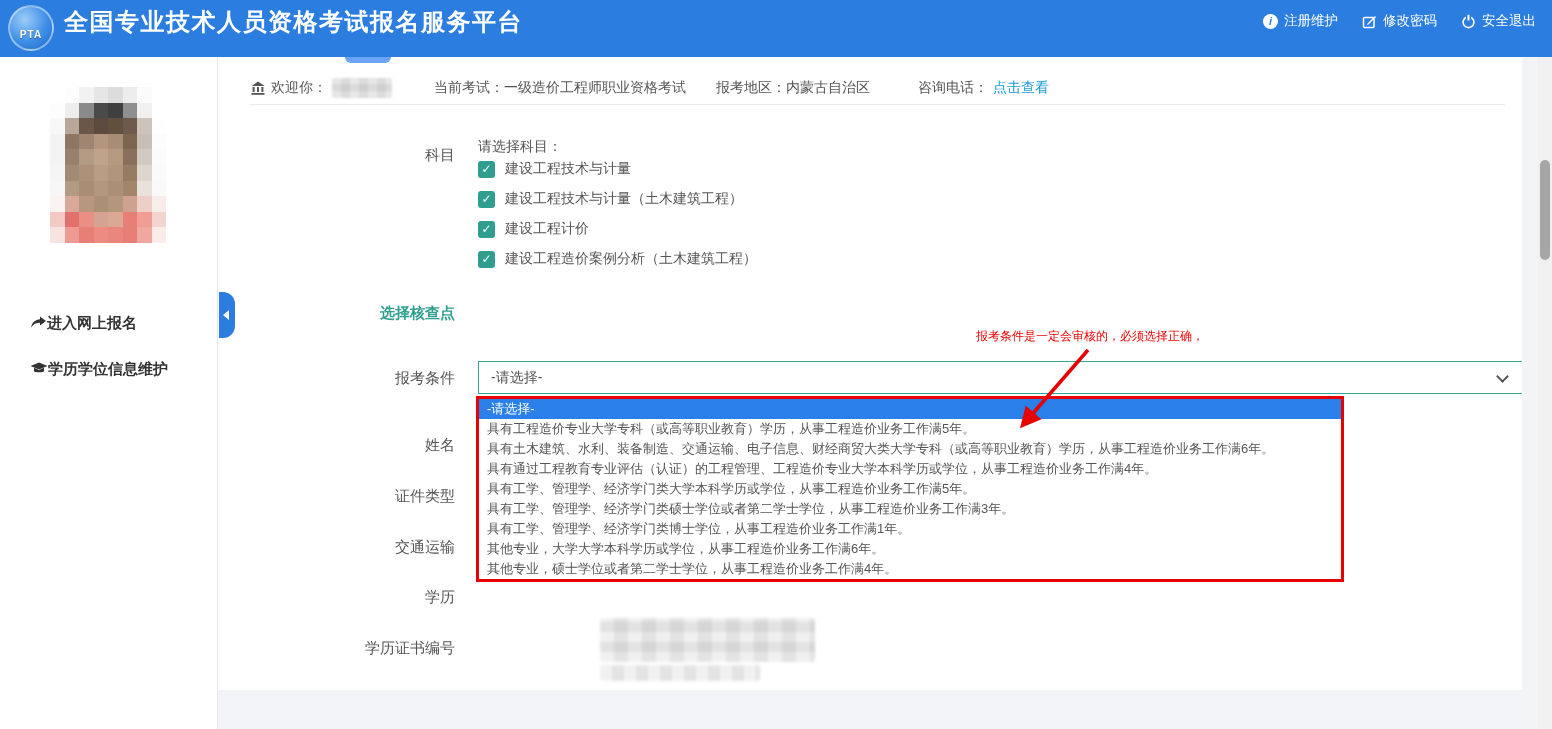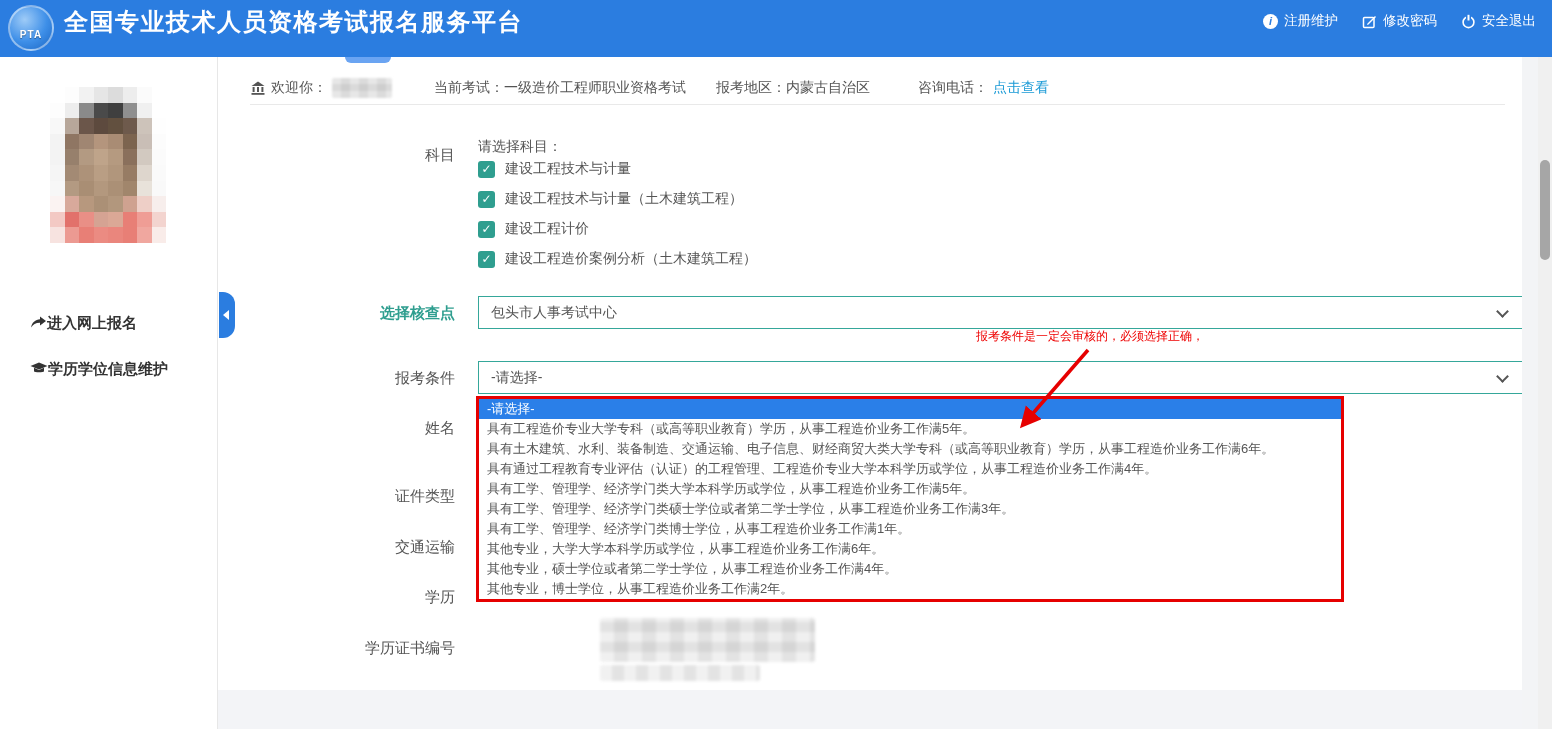--- a/index.html
+++ b/index.html
@@ -262,24 +262,20 @@
     <div class="cb-row" style="top:160px;">
       <span class="cbox">✓</span>
       <span>建设工程计价</span>
     </div>
     <div class="cb-row" style="top:190px;">
       <span class="cbox">✓</span>
       <span>建设工程造价案例分析（土木建筑工程）</span>
     </div>
 
     <div class="flabel teal" style="top:247px;">选择核查点</div>
-    <div class="select" style="top:239px;">
-      <span>包头市人事考试中心</span>
-      <i class="chev"></i>
-    </div>
 
     <div class="annotation">报考条件是一定会审核的，必须选择正确，</div>
     <svg class="arrow-svg">
       <defs>
         <marker id="arr" markerWidth="8" markerHeight="8" refX="2.5" refY="3" orient="auto">
           <path d="M0,0 L6,3 L0,6 Z" fill="#e60000"></path>
         </marker>
       </defs>
       <line x1="870" y1="293" x2="810" y2="362" stroke="#e60000" stroke-width="3.5" marker-end="url(#arr)"></line>
     </svg>
@@ -293,24 +289,23 @@
     <div class="dropdown">
       <div class="opt selected">-请选择-</div>
       <div class="opt">具有工程造价专业大学专科（或高等职业教育）学历，从事工程造价业务工作满5年。</div>
       <div class="opt">具有土木建筑、水利、装备制造、交通运输、电子信息、财经商贸大类大学专科（或高等职业教育）学历，从事工程造价业务工作满6年。</div>
       <div class="opt">具有通过工程教育专业评估（认证）的工程管理、工程造价专业大学本科学历或学位，从事工程造价业务工作满4年。</div>
       <div class="opt">具有工学、管理学、经济学门类大学本科学历或学位，从事工程造价业务工作满5年。</div>
       <div class="opt">具有工学、管理学、经济学门类硕士学位或者第二学士学位，从事工程造价业务工作满3年。</div>
       <div class="opt">具有工学、管理学、经济学门类博士学位，从事工程造价业务工作满1年。</div>
       <div class="opt">其他专业，大学大学本科学历或学位，从事工程造价业务工作满6年。</div>
       <div class="opt">其他专业，硕士学位或者第二学士学位，从事工程造价业务工作满4年。</div>
-      <div class="opt">其他专业，博士学位，从事工程造价业务工作满2年。</div>
-    </div>
-
-    <div class="flabel" style="top:362px;">姓名</div>
+    </div>
+
+    <div class="flabel" style="top:379px;">姓名</div>
     <div class="flabel" style="top:430px;">证件类型</div>
     <div class="flabel" style="top:481px;">交通运输</div>
     <div class="flabel" style="top:531px;">学历</div>
     <div class="flabel" style="top:582px;">学历证书编号</div>
 
     <div class="blur-patch1"></div>
     <div class="blur-patch2"></div>
   </main>
 
   <div class="gutter"></div>

